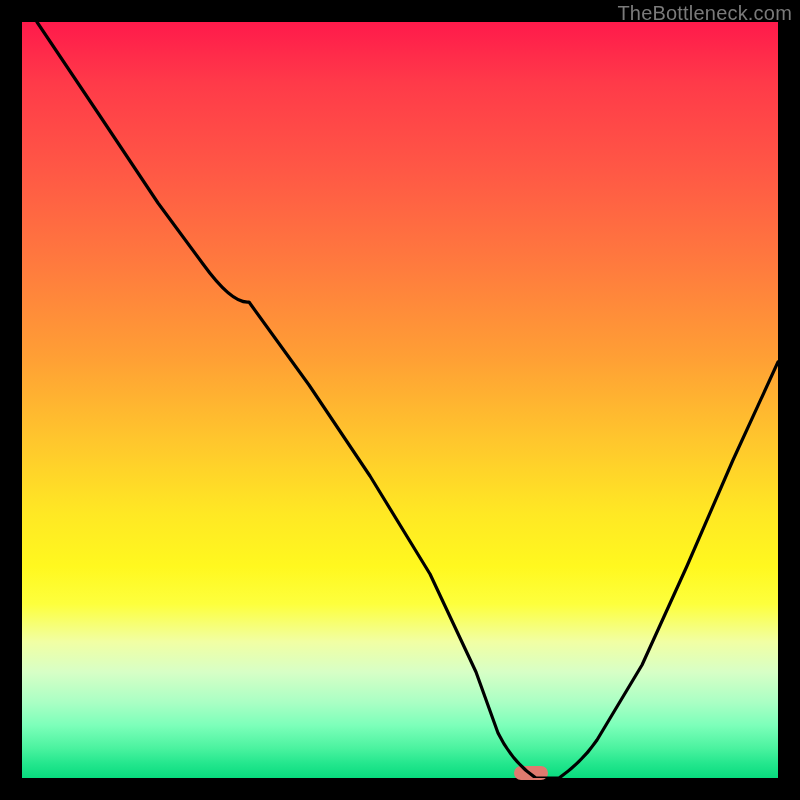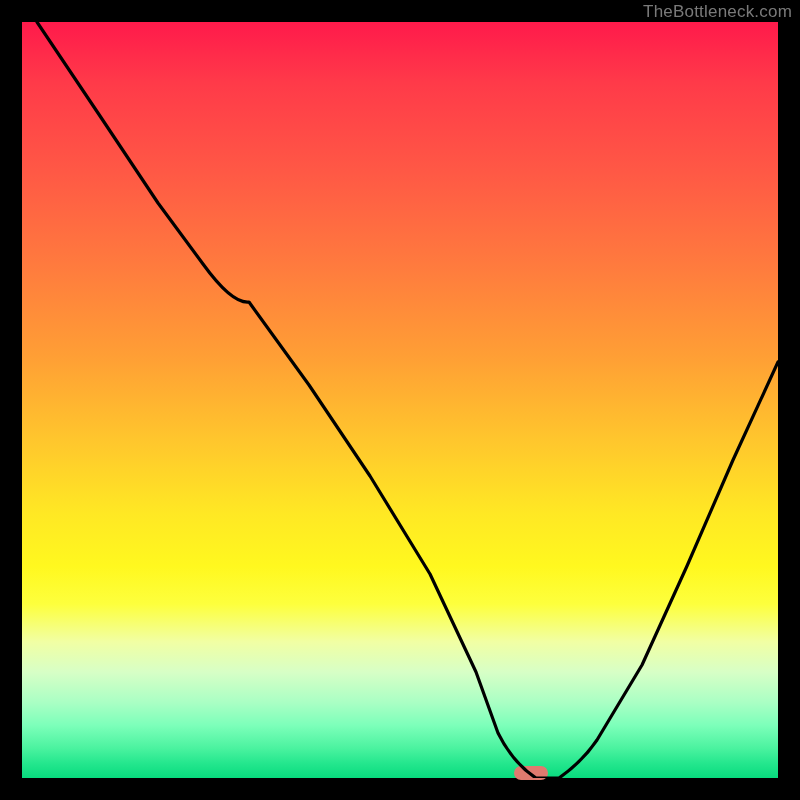--- a/index.html
+++ b/index.html
@@ -66,21 +66,21 @@
     stroke: #000;
     stroke-width: 3.2;
     stroke-linecap: round;
     stroke-linejoin: round;
   }
   .watermark {
     position: absolute;
     top: 2px;
     right: 8px;
     color: #7a7a7a;
-    font-size: 17px;
+    font-size: 20px;
     font-weight: 500;
     letter-spacing: 0.2px;
     margin-left: 19px;
   }
 </style>
 </head>
 <body>
 
 <div class="frame">
 

